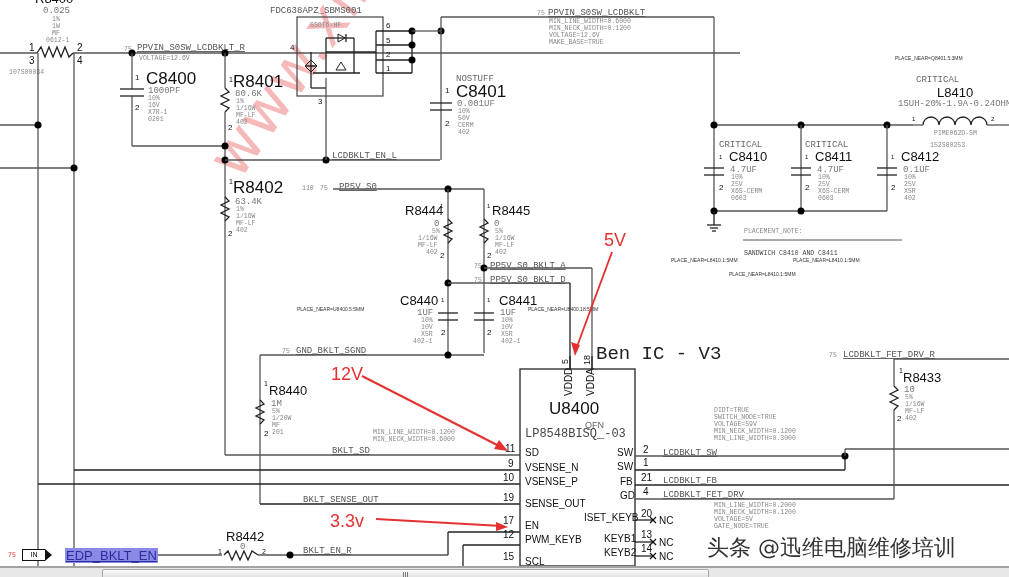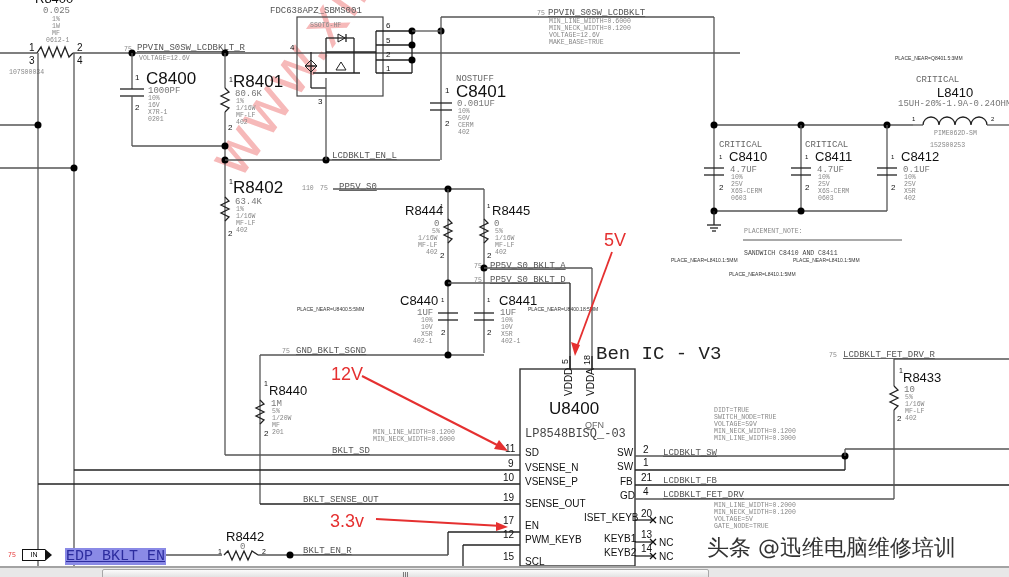--- a/index.html
+++ b/index.html
@@ -17,21 +17,21 @@
   .pinl{font-family:"Liberation Sans",sans-serif;font-size:10px;fill:#111;}
   .tiny{font-family:"Liberation Sans",sans-serif;font-size:5px;fill:#333;}
   .ann{font-family:"Liberation Sans",sans-serif;font-size:18px;fill:#e53030;}
   .title{font-family:"Liberation Mono",monospace;font-size:19px;fill:#222;}
   .crit{font-family:"Liberation Mono",monospace;font-size:9px;fill:#666;}
   .wm{font-family:"DejaVu Sans",sans-serif;font-size:22px;fill:#333;}
   #scrollbar{position:absolute;left:0;top:566px;width:1009px;height:11px;background:#e8e8e8;border-top:2px solid #a3a3a3;}
   #scroll-thumb{position:absolute;left:102px;top:1px;width:605px;height:9px;background:linear-gradient(#fbfbfb,#dcdcdc);border:1px solid #a8a8a8;border-radius:2px;font-size:8px;text-align:center;line-height:9px;color:#555;font-family:"Liberation Sans",sans-serif;}
   #in-port{position:absolute;left:22px;top:549px;width:22px;height:10px;border:1.3px solid #111;border-right:none;font-size:7px;line-height:10px;text-align:center;font-family:"Liberation Sans",sans-serif;background:#fff;}
   #in-port:after{content:"";position:absolute;right:-7px;top:-1px;width:0;height:0;border-top:6px solid transparent;border-bottom:6px solid transparent;border-left:7px solid #111;}
-  #edp-net{position:absolute;left:65px;top:548px;background:#8a8ae6;color:#2c2c9e;font-family:Liberation Mono, monospace;font-size:15px;padding:0 1px;text-decoration:underline;}
+  #edp-net{position:absolute;left:65px;top:548px;background:#8a8ae6;color:#2c2c9e;font-family:Liberation Sans, sans-serif;font-size:13px;padding:0 1px;text-decoration:underline;}
 </style>
 </head>
 <body>
 
 <svg width="1009" height="566" viewBox="0 0 1009 566">
 
   <g opacity="0.55">
     <text x="160" y="150" transform="rotate(-55 230 90)" style="font-family:'DejaVu Sans',sans-serif;font-size:60px;fill:#f08080;">www.xinxunwei</text>
   </g>
 

